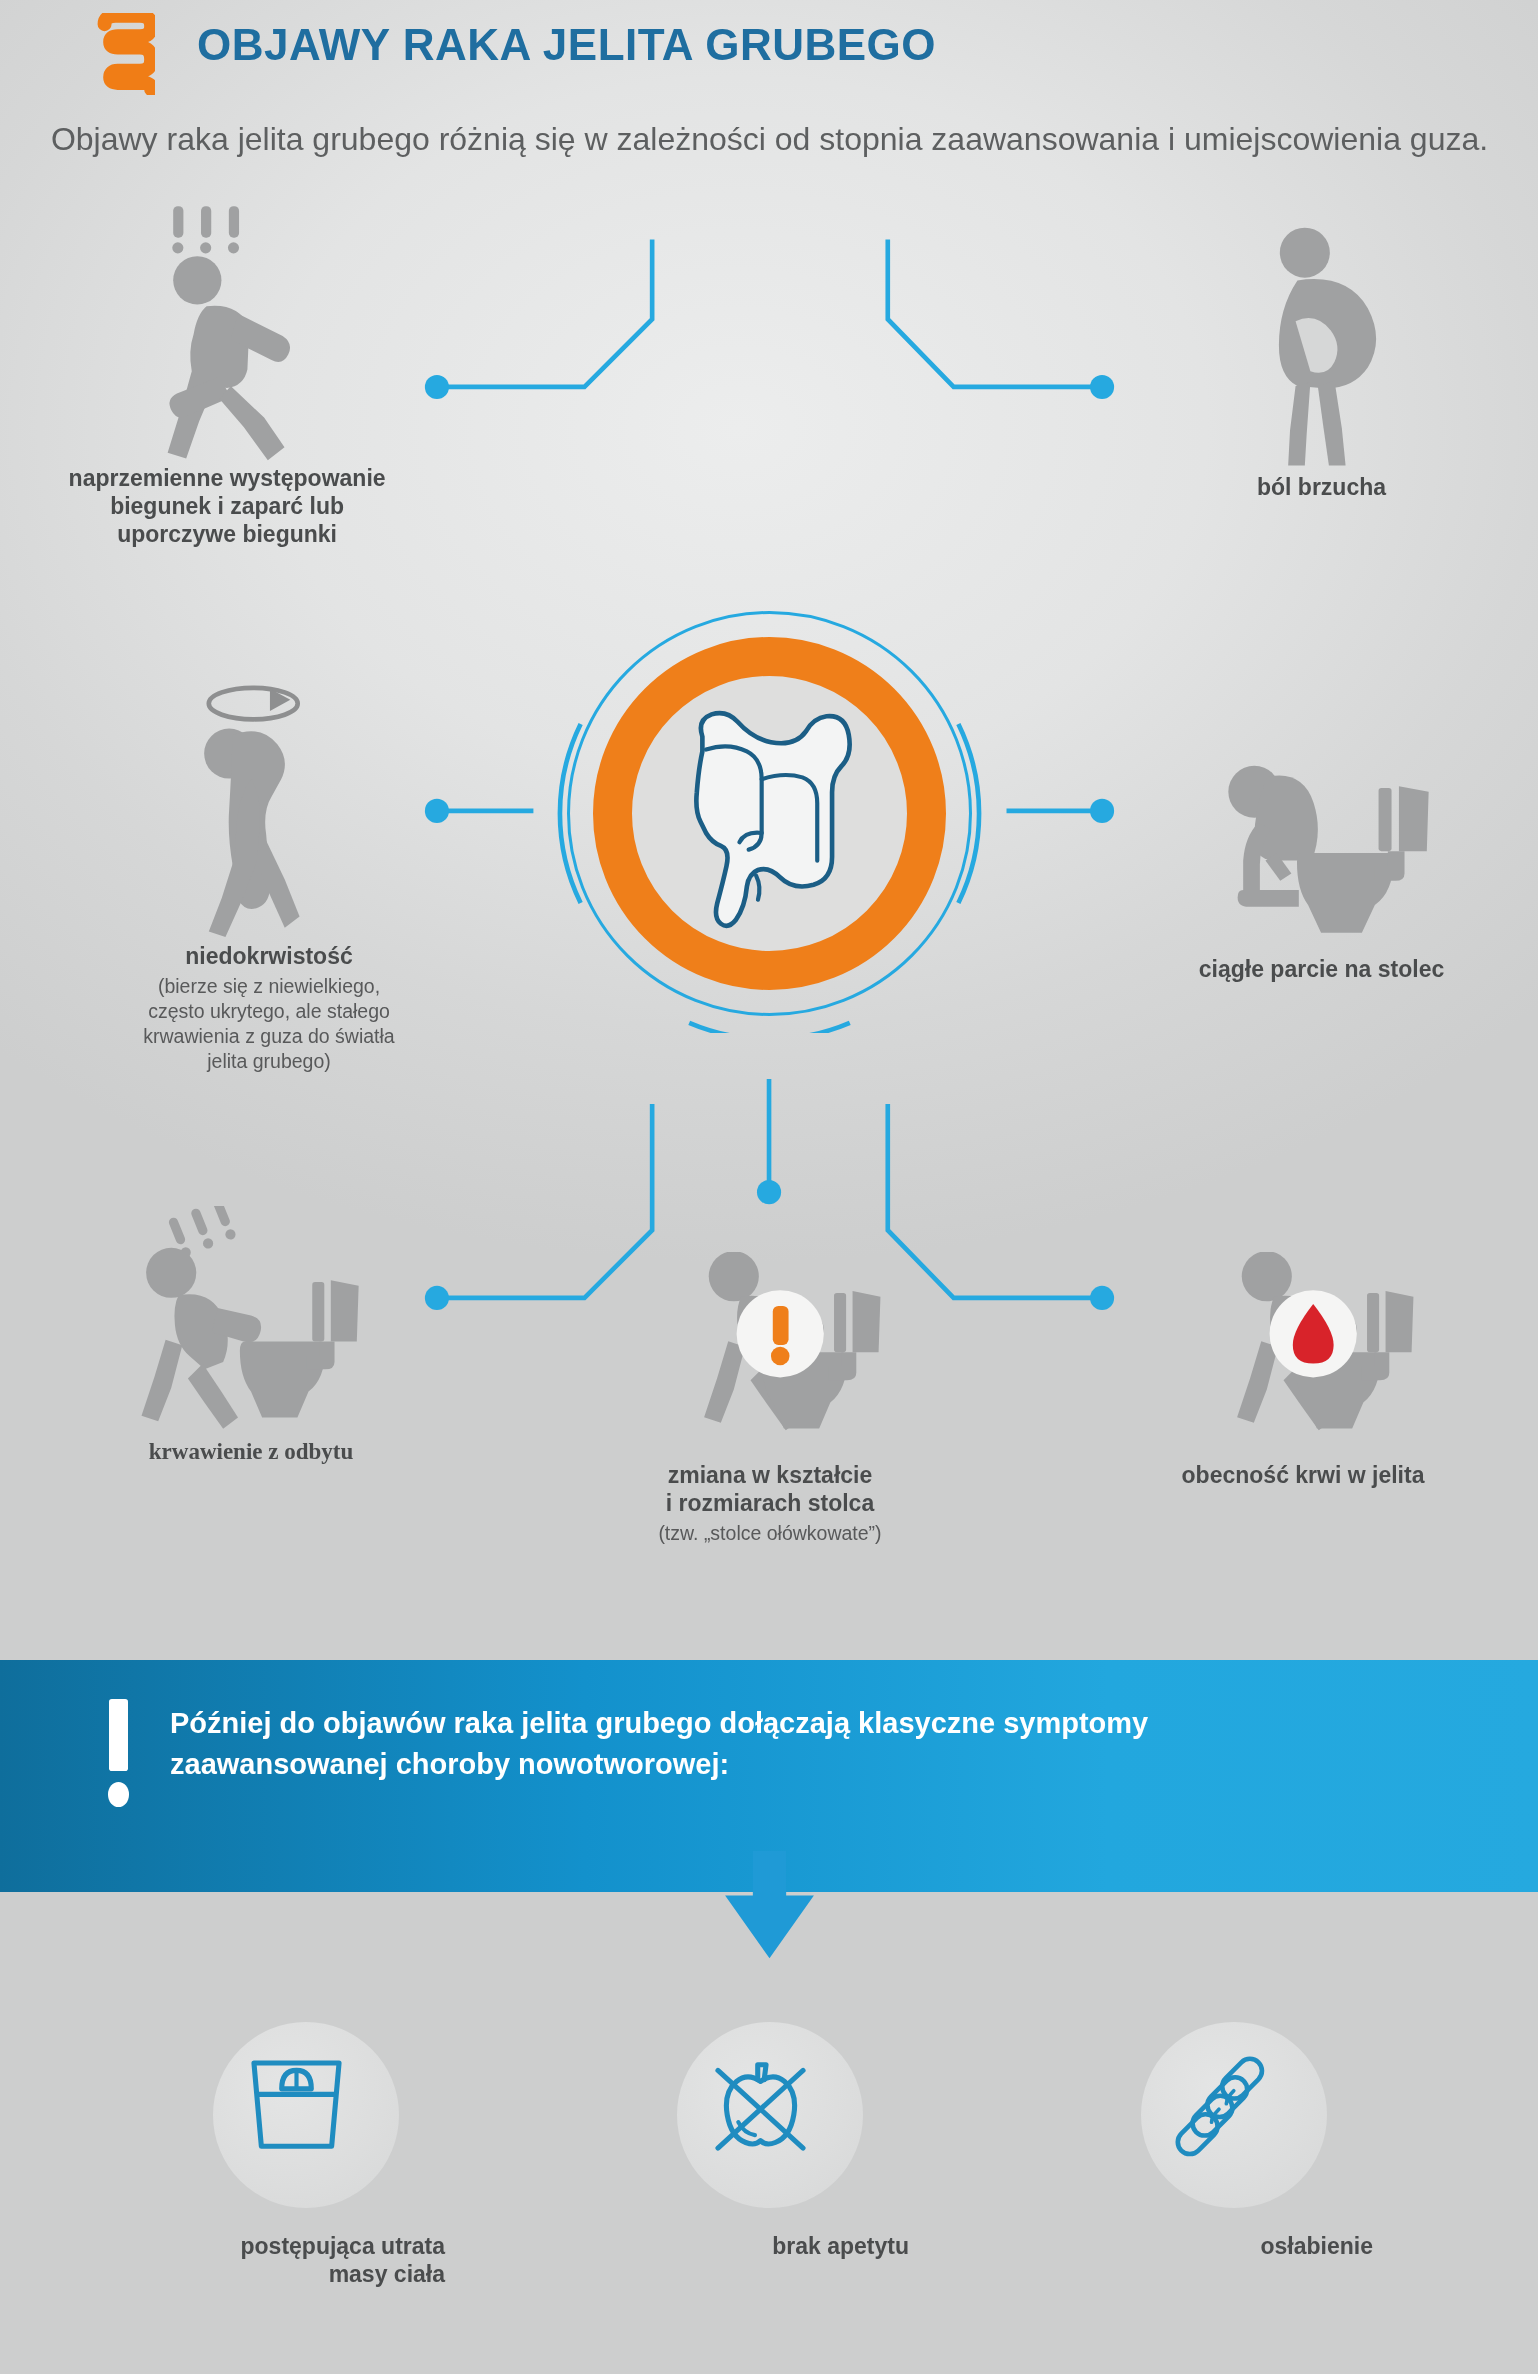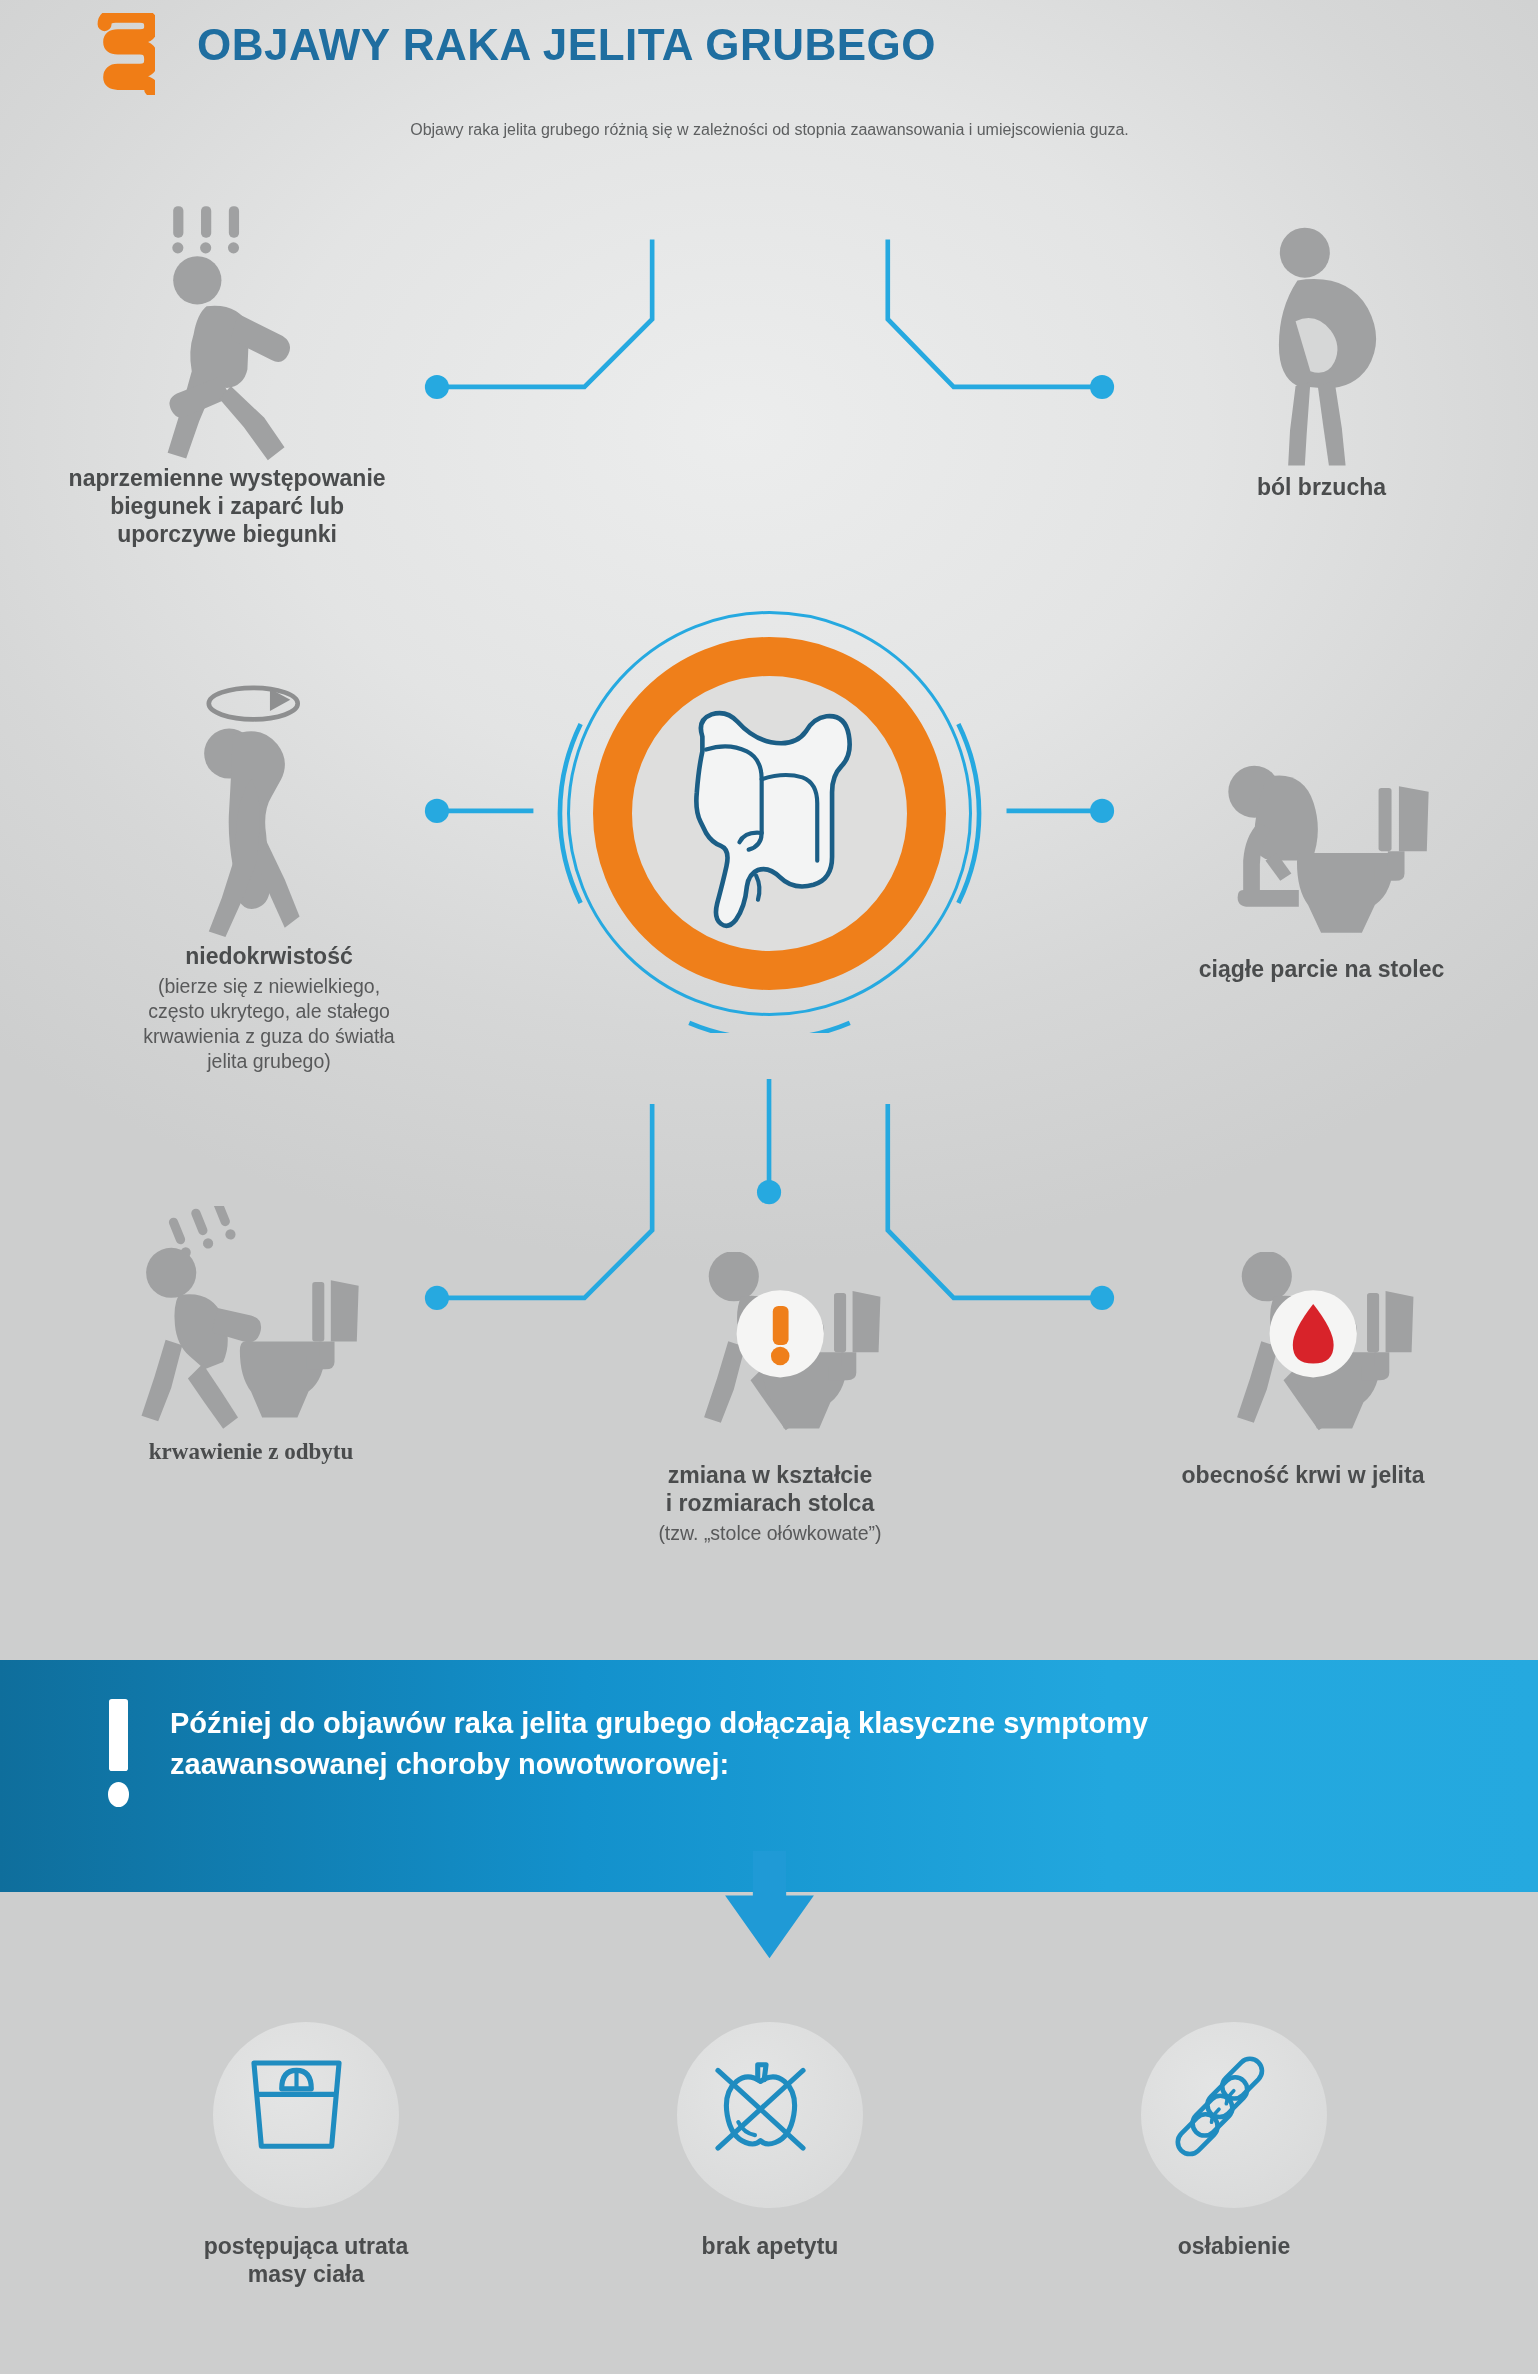--- a/index.html
+++ b/index.html
@@ -19,21 +19,21 @@
   
   .header { position: absolute; left: 0; top: 0; width: 1539px; height: 121px; padding-left: 24px; }
   .logo { position: absolute; left: 97px; top: 13px; width: 58px; height: 82px; }
   .title {
     position: absolute; left: 197px; top: 20.4px;
     font-size: 44px; font-weight: bold; letter-spacing: 0.5px;
     color: #1f6ea0; white-space: nowrap;
   }
   .subtitle {
     position: absolute; left: 0; top: 121px; width: 1539px;
-    text-align: center; font-size: 16px; color: #5d5f60;
+    text-align: center; font-size: 32px; color: #5d5f60;
   }
 
   
   .wires { position: absolute; left: 0; top: 0; width: 1539px; height: 1670px; }
 
   
   .hub { position: absolute; left: 550px; top: 594px; width: 439px; height: 439px; }
   .hub-outer {
     position: absolute; left: 16.7px; top: 16.7px; width: 405px; height: 405px;
     border: 3.7px solid #26a9e0; border-radius: 50%;
@@ -81,21 +81,21 @@
 
   
   .late { position: absolute; text-align: center; }
   .late .disc {
     width: 186px; height: 186px; border-radius: 50%;
     background: radial-gradient(circle at 40% 35%, #e4e5e5 0%, #dcdddd 60%, #d6d7d7 100%);
     margin: 0 auto; position: relative;
   }
   .late .lab {
     margin-top: 24px; font-size: 23px; font-weight: bold; color: #4a4c4d;
-    line-height: 1.22; white-space: pre-line;
+    line-height: 1.22; white-space: pre-line; text-align: right;
   }
 </style>
 </head>
 <body>
 
 <div id="page">
 
   <div class="header">
     <div class="logo">
       <svg viewBox="0 0 62 88" width="58" height="82">

